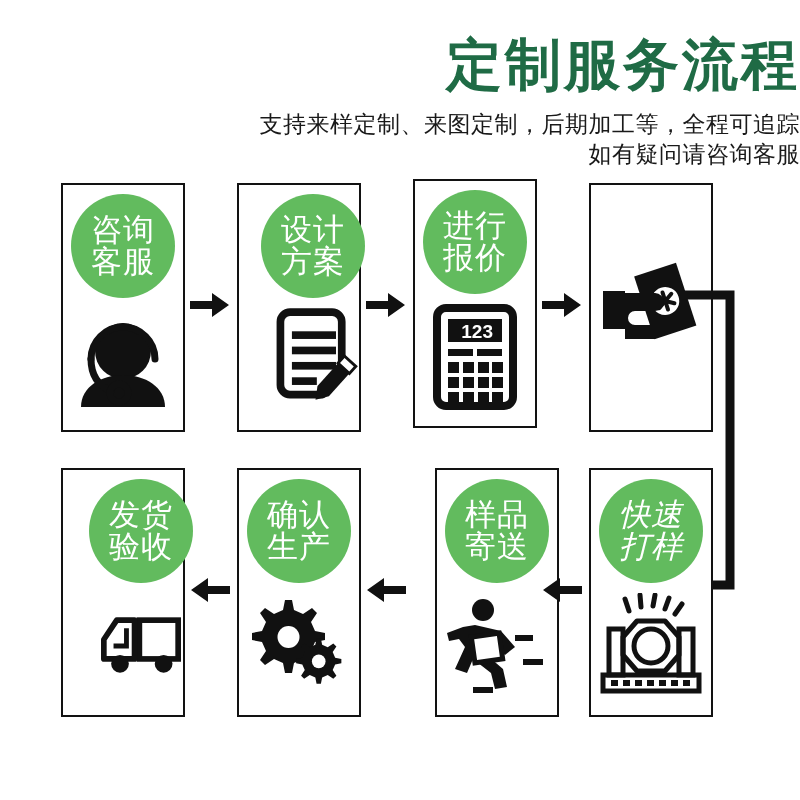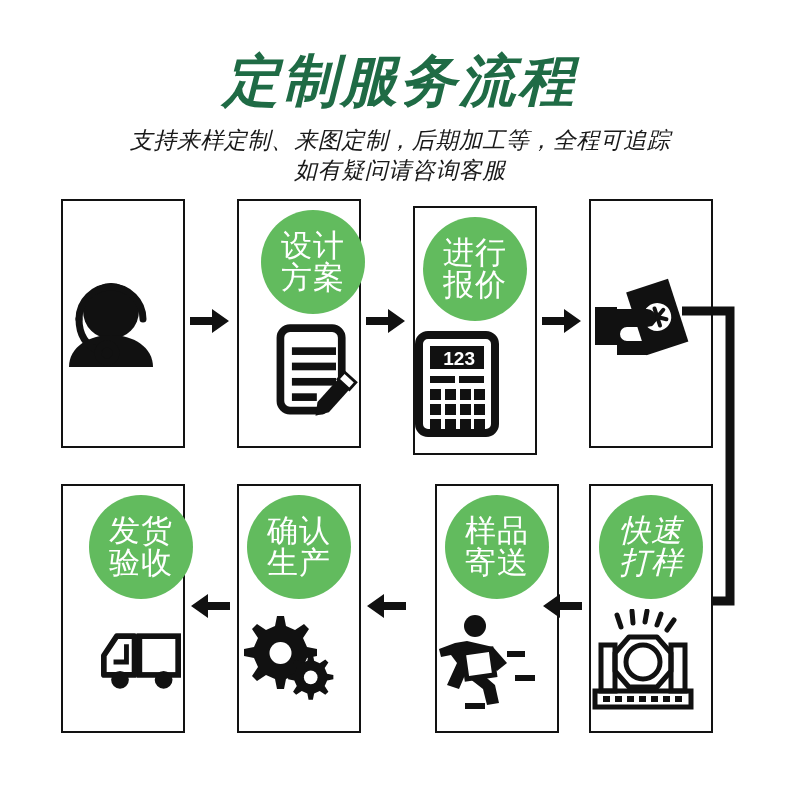--- a/index.html
+++ b/index.html
@@ -11,23 +11,22 @@
     width: 800px;
     height: 800px;
     font-family: "Liberation Sans", "DejaVu Sans", sans-serif;
     color: #111111;
     overflow: hidden;
     position: relative;
   }
 
   
   .header {
-    padding-top: 50px;
-    text-align: center;
-    font-style: italic;
+    padding-top: 34px;
+    text-align: right;
   }
   .page-title {
     font-size: 56px;
     line-height: 1.12;
     font-weight: bold;
     color: #1f6b45;
     letter-spacing: 3px;
     margin: 0;
   }
   .subtitle-block {
@@ -78,21 +77,21 @@
     line-height: 1.06;
     letter-spacing: 1px;
     font-weight: normal;
   }
 
   .icon-wrap {
     flex: 1;
     width: 100%;
     display: flex;
     align-items: center;
-    justify-content: flex-start;
+    justify-content: center;
     padding-bottom: 6px;
     box-sizing: border-box;
   }
   .icon-wrap svg { display: block; }
 
   
   .arrow {
     position: absolute;
     width: 40px;
     height: 26px;
@@ -117,20 +116,24 @@
   <div class="page-title">定制服务流程</div>
   <div class="subtitle-block">
     <div class="subtitle-line">支持来样定制、来图定制，后期加工等，全程可追踪</div>
     <div class="subtitle-line">如有疑问请咨询客服</div>
   </div>
 </div>
 
 <div class="flow">
 
   <div class="card" style="left:61px; top:8px;">
+    <div class="badge">
+      <div class="badge-line">咨询</div>
+      <div class="badge-line">客服</div>
+    </div>
     <div class="icon-wrap">
       <svg width="96" height="104" viewBox="0 0 96 104" aria-hidden="true">
         <circle cx="48" cy="42" r="28" fill="#111111"></circle>
         <path d="M6 98 C6 78 26 66 48 66 C70 66 90 78 90 98 Z" fill="#111111"></path>
         <path d="M16 50 A32 32 0 1 1 80 50" fill="none" stroke="#111111" stroke-width="7" stroke-linecap="round"></path>
         <path d="M16 50 C16 64 22 76 36 82" fill="none" stroke="#111111" stroke-width="7" stroke-linecap="round"></path>
         <circle cx="44" cy="84" r="9" fill="none" stroke="#111111" stroke-width="7"></circle>
       </svg>
     </div>
   </div>
@@ -160,21 +163,21 @@
       </svg>
     </div>
   </div>
 
   <div class="arrow" style="left:366px; top:117px;">
     <svg width="40" height="26" viewBox="0 0 40 26">
       <path d="M0 9 H22 V1 L39 13 L22 25 V17 H0 Z" fill="#111111"></path>
     </svg>
   </div>
 
-  <div class="card" style="left:413px; top:15px;">
+  <div class="card" style="left:413px; top:4px;">
     <div class="badge">
       <div class="badge-line">进行</div>
       <div class="badge-line">报价</div>
     </div>
     <div class="icon-wrap">
       <svg width="84" height="106" viewBox="0 0 84 106" aria-hidden="true">
         <rect x="4" y="4" width="76" height="98" rx="9" fill="none" stroke="#111111" stroke-width="8"></rect>
         <rect x="15" y="15" width="54" height="23" fill="#111111"></rect>
         <text x="60" y="34" text-anchor="end" font-family="'Liberation Sans', sans-serif" font-size="19" font-weight="bold" fill="#ffffff">123</text>
         <rect x="15" y="45" width="25" height="7" fill="#111111"></rect>

